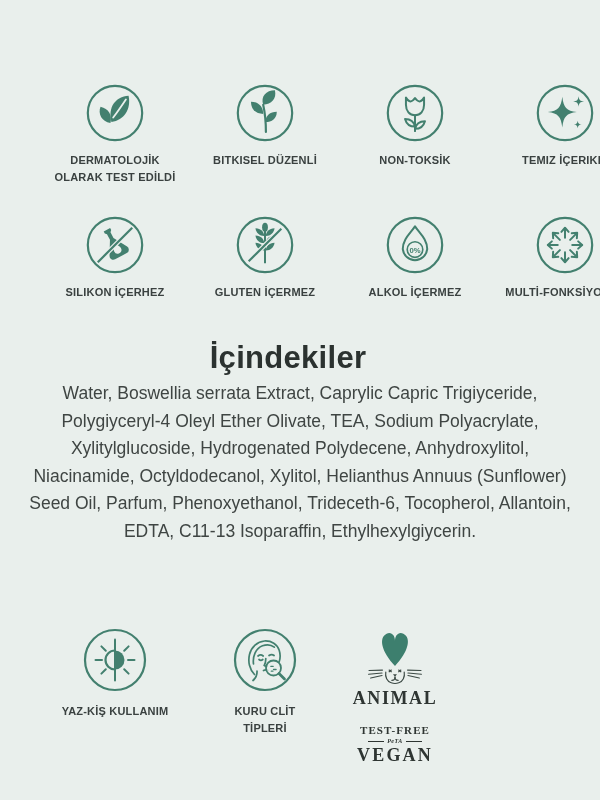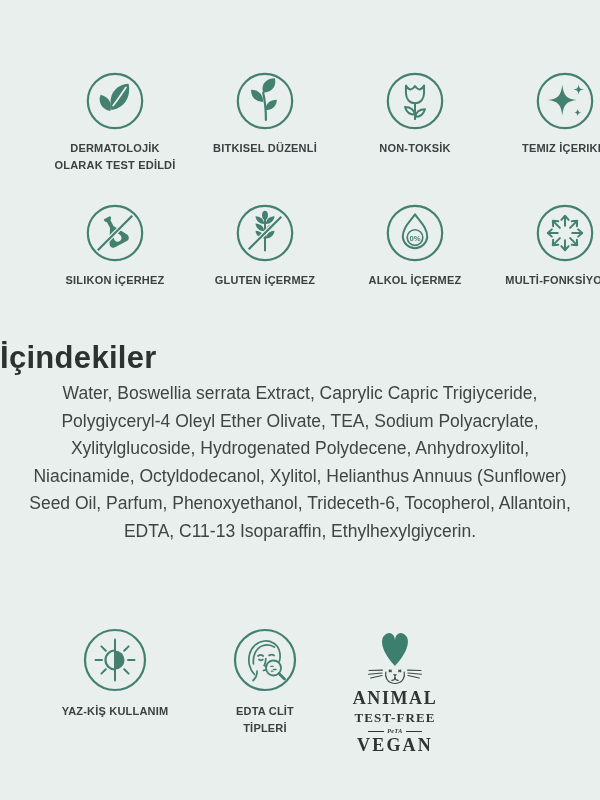--- a/index.html
+++ b/index.html
@@ -7,51 +7,51 @@
     width:600px;height:800px;
     background:#e9efec;
     font-family:"Liberation Sans", sans-serif;
     color:#3a4140;
   }
   .page{position:relative;width:600px;height:800px;overflow:hidden;background:#e9efec;}
   .icon{color:#43806f;}
 
   
   .grid-top{
-    position:absolute;top:72px;left:40px;width:520px;
+    position:absolute;top:84px;left:40px;width:520px;
     display:grid;grid-template-columns:repeat(4,1fr);grid-auto-rows:132px;
   }
   .grid-bottom{
     position:absolute;top:628px;left:40px;width:520px;
     display:grid;grid-template-columns:repeat(4,1fr);
   }
   .cell{display:flex;flex-direction:column;align-items:center;}
   .label{
     margin-top:10px;
     font-size:11px;font-weight:bold;letter-spacing:.2px;
     text-align:center;line-height:1.5;color:#3a4140;
     white-space:pre-line;width:150px;
   }
   .grid-bottom .label{margin-top:11px;}
 
   
   .ingredients-title{
     position:absolute;top:340px;left:0;width:576px;
-    font-size:31px;font-weight:bold;color:#2b3230;
+    text-align:center;font-size:31px;font-weight:bold;color:#2b3230;
     letter-spacing:.3px;
   }
   .ingredients-text{
     position:absolute;top:380px;left:28px;width:544px;
     text-align:center;font-size:17.5px;line-height:27.5px;color:#3f4543;
   }
 
   
   .peta{display:flex;flex-direction:column;align-items:center;margin-top:-4px;}
   .peta-line1{font-family:"Liberation Serif", serif;font-weight:bold;font-size:18px;letter-spacing:1.6px;color:#2e3532;margin-top:2px;}
-  .peta-line2{font-family:"Liberation Serif", serif;font-weight:bold;font-size:13px;letter-spacing:1.1px;color:#2e3532;margin-top:1px;}
+  .peta-line2{font-family:"Liberation Serif", serif;font-weight:bold;font-size:11px;letter-spacing:1.1px;color:#2e3532;margin-top:15px;}
   .peta-divider{display:flex;align-items:center;gap:3px;margin-top:2px;}
   .peta-divider .rule{width:16px;height:1px;background:#2e3532;}
   .peta-line3{font-family:"Liberation Serif", serif;font-style:italic;font-weight:bold;font-size:6px;letter-spacing:.5px;color:#2e3532;}
   .peta-line4{font-family:"Liberation Serif", serif;font-weight:bold;font-size:18px;letter-spacing:2.2px;color:#2e3532;margin-top:1px;}
 </style>
 </head>
 <body>
 
 <div class="page">
 
@@ -225,21 +225,21 @@
           <path d="M24 43 C24.3 47 23 50 20 52.5"></path>
         </g>
         <circle cx="40.5" cy="40" r="7.5" fill="#e9efec" fill-opacity="0.85" stroke="currentColor" stroke-width="1.8"></circle>
         <line x1="46" y1="45.5" x2="51.5" y2="51" stroke="currentColor" stroke-width="2.8" stroke-linecap="round"></line>
         <g stroke="currentColor" stroke-width="1.3" stroke-linecap="round">
           <path d="M37.8 38.3 h2.4"></path>
           <path d="M40.5 41.5 h2.6"></path>
           <path d="M38.3 43.2 h1.6"></path>
         </g>
       </svg>
-      <div class="label">EDTA CLİT
+      <div class="label">KURU CLİT
 TİPLERİ</div>
     </div>
 
     <div class="cell peta">
       <svg width="96" height="62" viewBox="0 0 100 74">
         <path d="M50 50 C34 33 30 16.5 40 11.5 C46 8.7 50 14 50 20 C50 14 54 8.7 60 11.5 C70 16.5 66 33 50 50 Z" fill="#3d7f6e"></path>
         <g stroke="#3c4a45" stroke-width="1.4" fill="none" stroke-linecap="round">
           <path d="M43 55 l2.6 2 M45.6 55 l-2.6 2"></path>
           <path d="M54.4 55 l2.6 2 M57 55 l-2.6 2"></path>
           <path d="M19 55.5 L35 55"></path>

